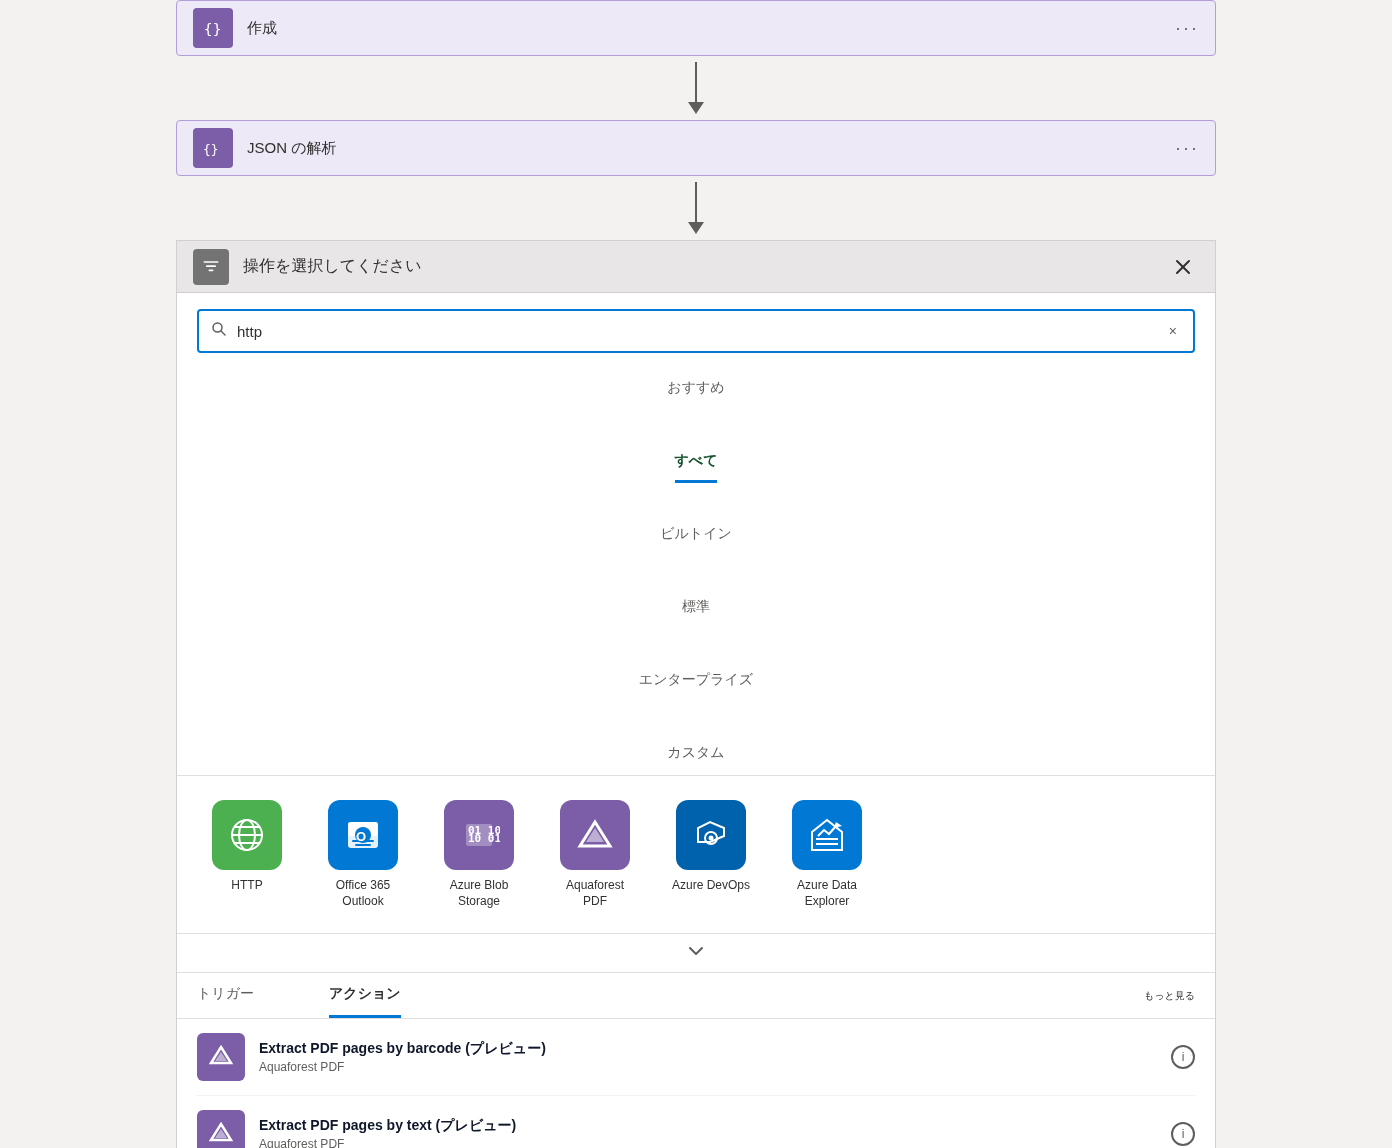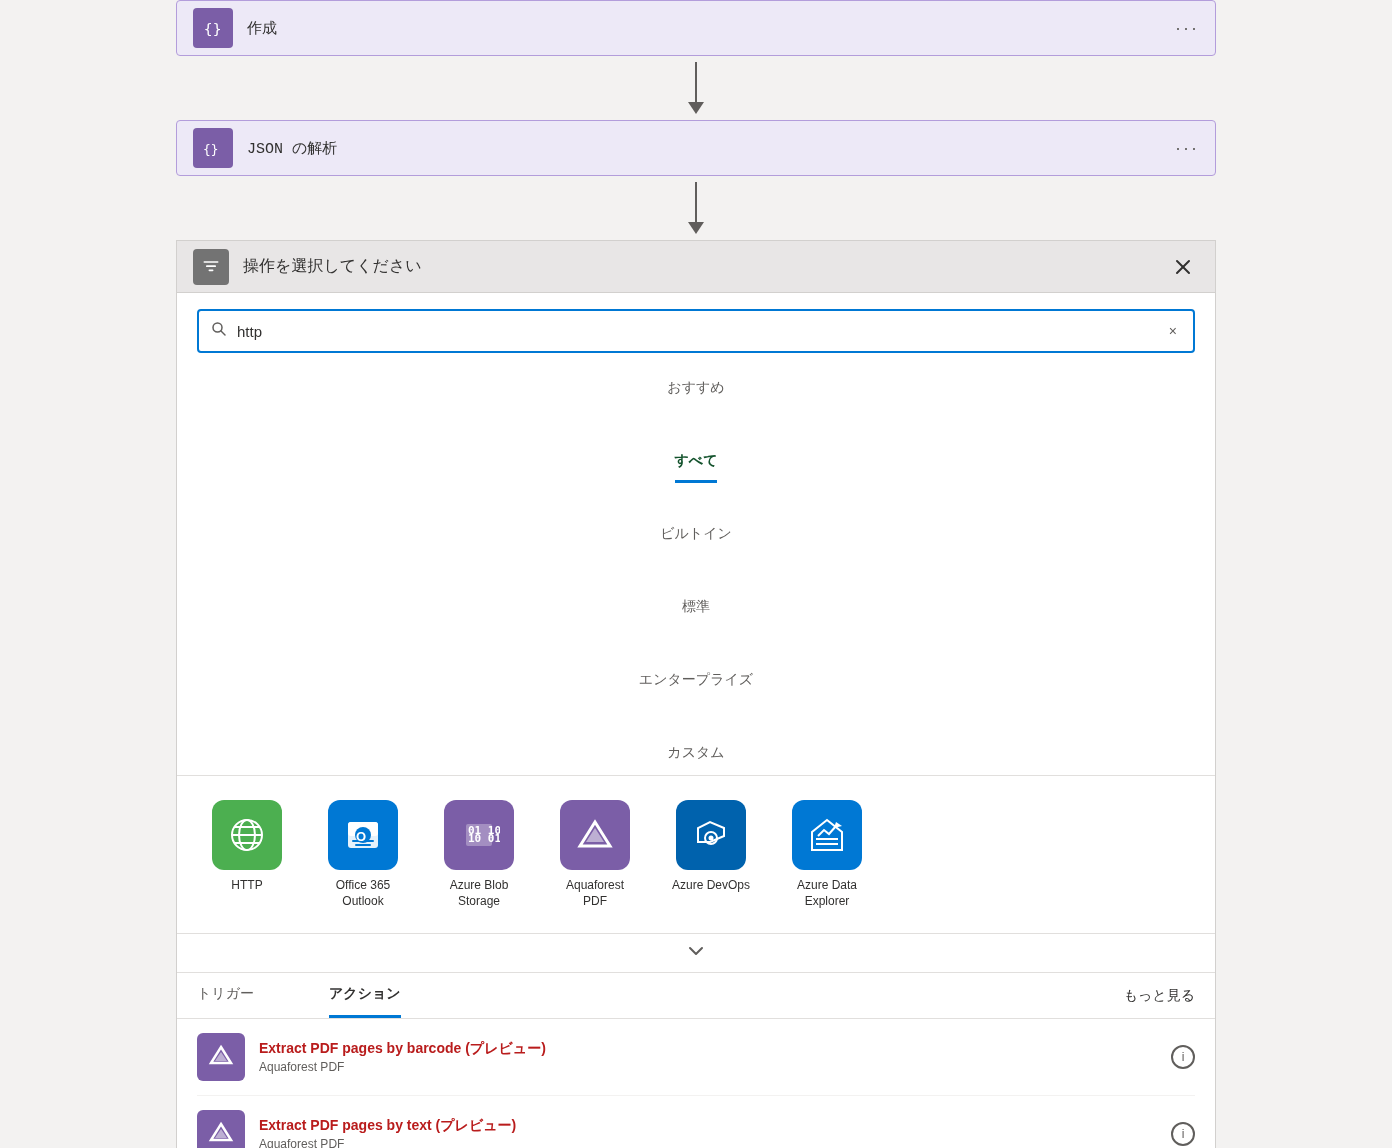--- a/index.html
+++ b/index.html
@@ -59,21 +59,20 @@
     .step-icon-purple svg {
       width: 22px;
       height: 22px;
       fill: white;
     }
 
     .step-title {
       font-size: 15px;
       color: #323130;
       flex: 1;
-      font-family: Liberation Mono, monospace;
     }
 
     .step-menu {
       color: #605e5c;
       font-size: 18px;
       cursor: pointer;
       letter-spacing: 2px;
     }
 
     
@@ -320,21 +319,21 @@
 
     .action-tab.active {
       color: #323130;
       font-weight: 600;
       border-bottom: 3px solid #0078d4;
       margin-left: 43px;
     }
 
     .more-link {
       margin-left: auto;
-      font-size: 14px;
+      font-size: 10px;
       color: #323130;
       cursor: pointer;
     }
 
     
     .action-list {
       padding: 0 20px;
       max-height: 260px;
       overflow-y: auto;
       position: relative;
@@ -364,21 +363,21 @@
       flex-shrink: 0;
     }
 
     .action-info {
       flex: 1;
     }
 
     .action-name {
       font-size: 14px;
       font-weight: 600;
-      color: #b91c1c;
+      color: #0f172a;
     }
 
     .action-source {
       font-size: 12px;
       color: #605e5c;
       margin-top: 2px;
     }
 
     .action-info-icon {
       width: 24px;

